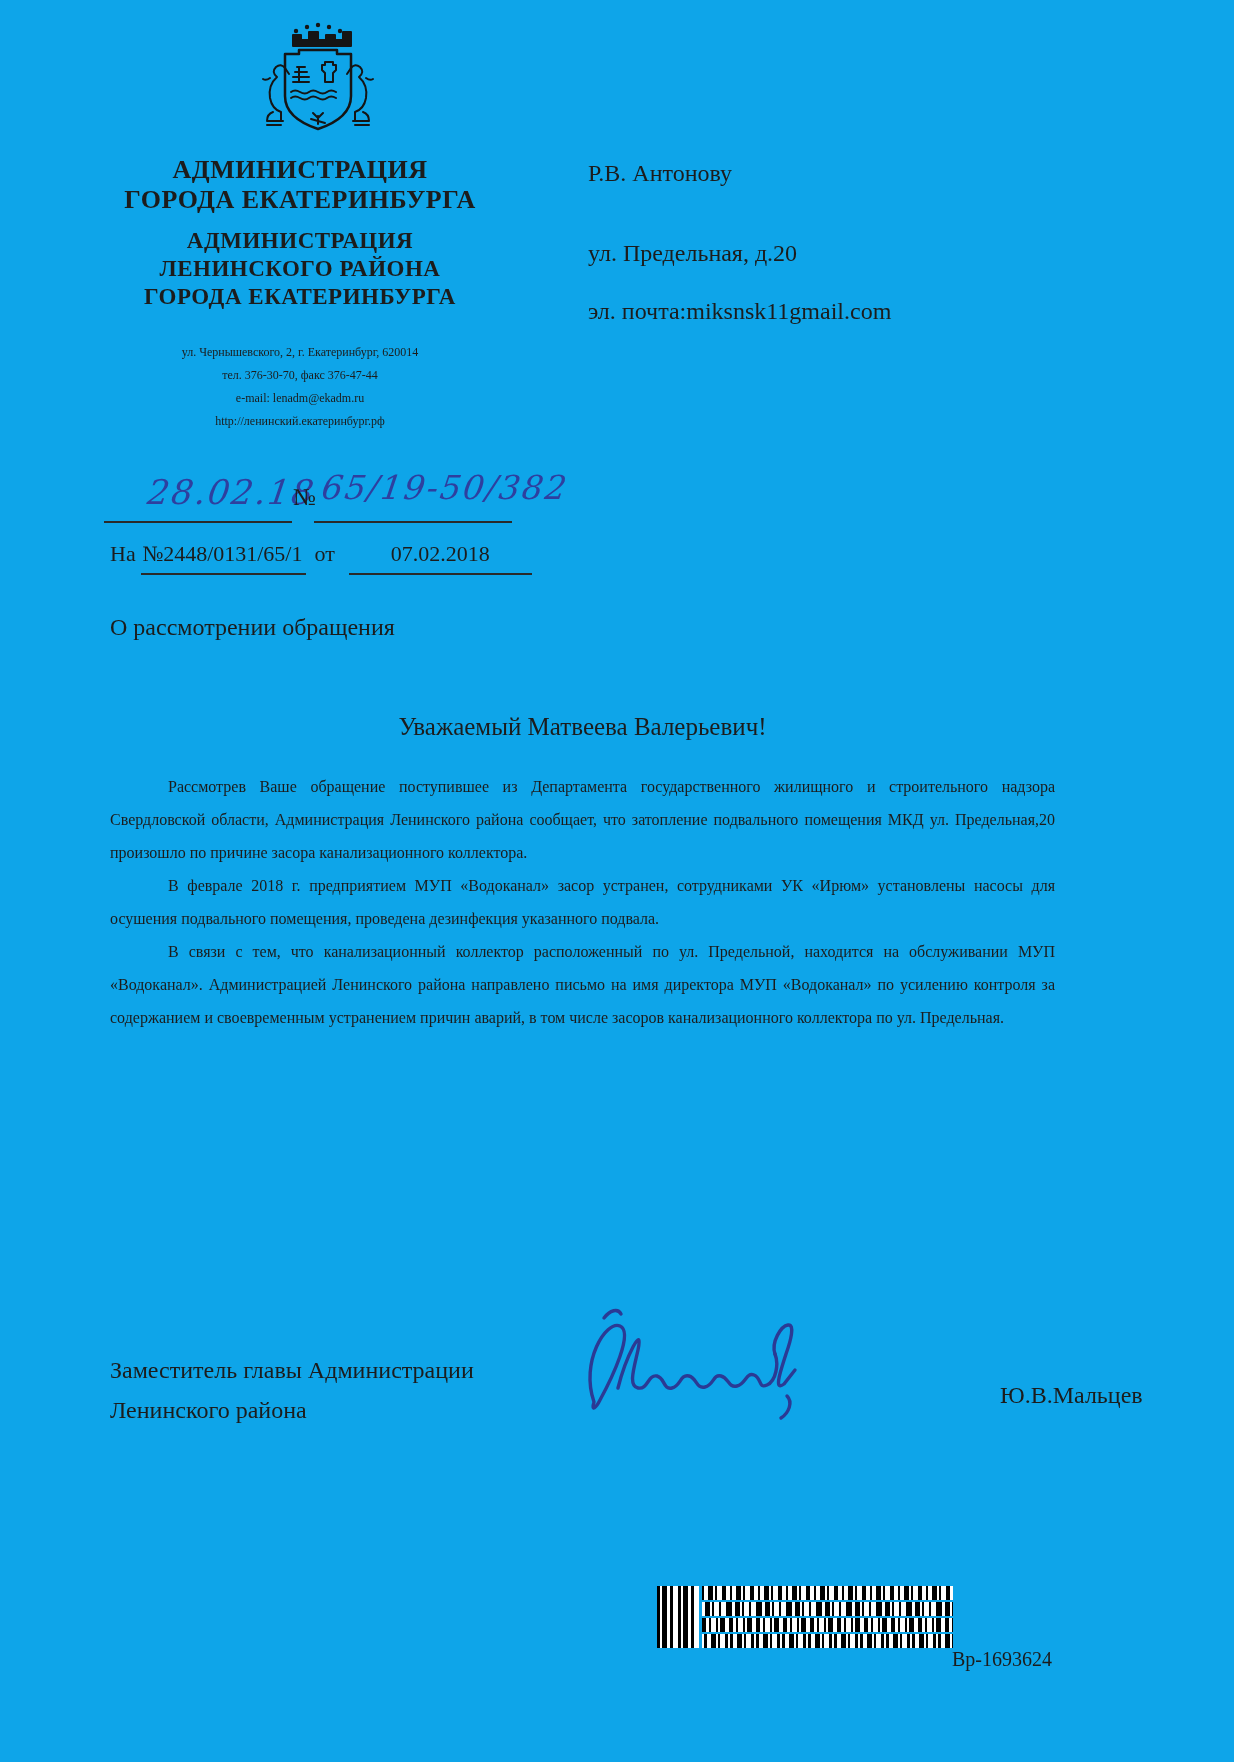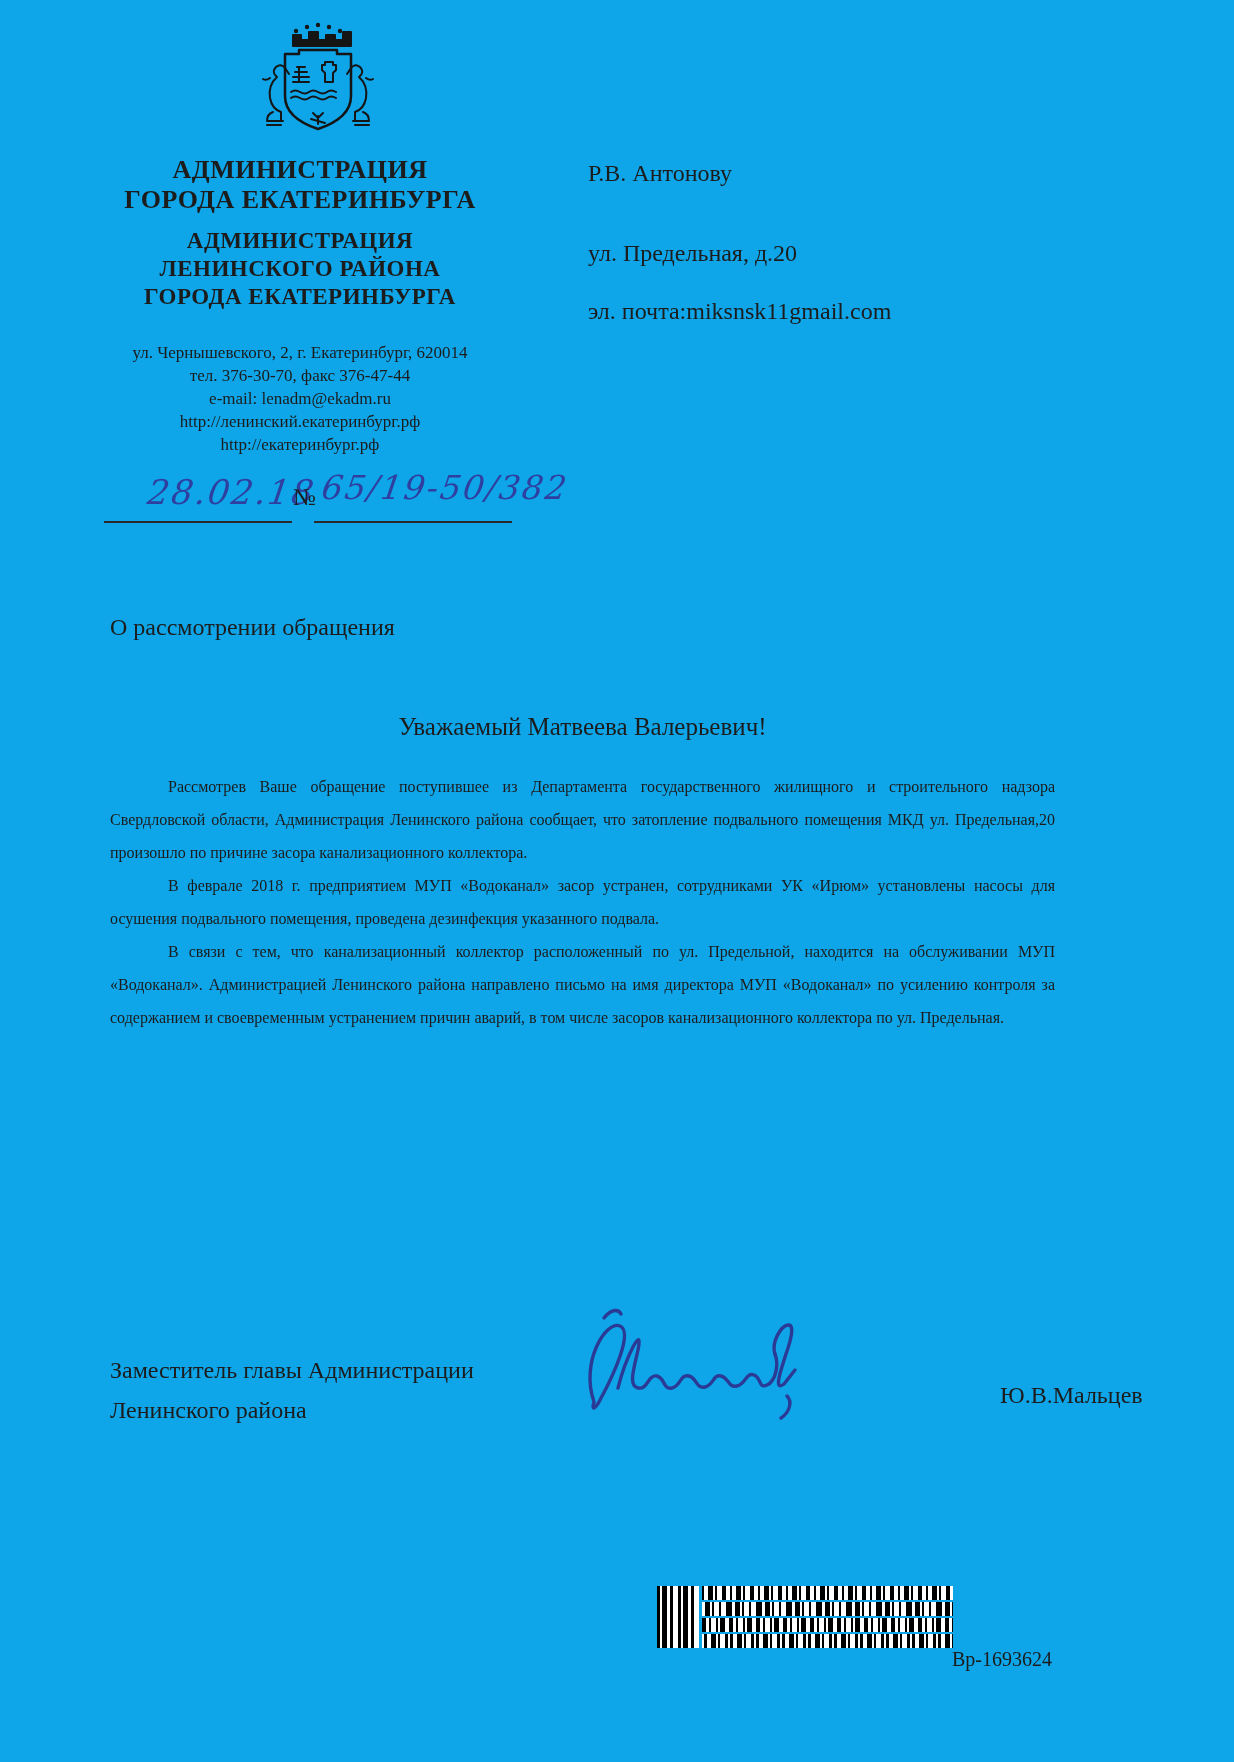--- a/index.html
+++ b/index.html
@@ -17,21 +17,21 @@
     color:var(--ink);
     overflow:hidden;
   }
   .abs{position:absolute;}
   
   .letterhead{left:70px;top:155px;width:460px;text-align:center;}
   .lh-big{font-weight:bold;font-size:26px;line-height:30px;letter-spacing:.5px;}
   .lh-mid{font-weight:bold;font-size:23px;line-height:28px;letter-spacing:.5px;}
   .lh-sp1{height:12px;}
   .lh-sp2{height:30px;}
-  .lh-small{font-size:17px;line-height:23px;}
+  .lh-small{font-size:12px;line-height:23px;}
   
   .recipient{left:588px;top:158px;width:480px;font-size:24px;}
   .rec-name{line-height:30px;margin-bottom:48px;}
   .rec-addr{line-height:34px;}
   .rec-email{margin-top:26px;line-height:30px;}
   
   .hw{
     font-family:"DejaVu Serif", serif;
     font-style:italic;
     color:var(--hw);
@@ -113,35 +113,37 @@
     <div class="lh-big">ГОРОДА  ЕКАТЕРИНБУРГА</div>
     <div class="lh-sp1"></div>
     <div class="lh-mid">АДМИНИСТРАЦИЯ</div>
     <div class="lh-mid">ЛЕНИНСКОГО  РАЙОНА</div>
     <div class="lh-mid">ГОРОДА  ЕКАТЕРИНБУРГА</div>
     <div class="lh-sp2"></div>
     <div class="lh-small">ул. Чернышевского, 2, г. Екатеринбург, 620014</div>
     <div class="lh-small">тел. 376-30-70, факс 376-47-44</div>
     <div class="lh-small">e-mail: lenadm@ekadm.ru</div>
     <div class="lh-small">http://ленинский.екатеринбург.рф</div>
-    <div class="lh-small">http://екатеринбург.рф</div>
   </div>
 
   <div class="abs recipient">
     <div class="rec-name">Р.В. Антонову</div>
     <div class="rec-addr">ул. Предельная, д.20</div>
     <div class="rec-email">эл. почта:miksnsk11gmail.com</div>
   </div>
 
   <div class="abs hw hw-date">28.02.18</div>
   <div class="abs no-sign">№</div>
   <div class="abs hw hw-num">65/19-50/382</div>
   <div class="abs uline ul-1"></div>
   <div class="abs uline ul-2"></div>
 
+  <div class="abs reply-line">
+    <span>На </span><span class="reply-num">№2448/0131/65/1</span><span class="reply-ot">от</span><span class="reply-date">07.02.2018</span>
+  </div>
 
   <div class="abs subject">О рассмотрении обращения</div>
 
   <div class="abs salutation">Уважаемый Матвеева Валерьевич!</div>
 
   <div class="abs body-text">
     <p>Рассмотрев Ваше обращение поступившее из  Департамента государственного жилищного и строительного надзора Свердловской области, Администрация Ленинского района сообщает, что  затопление подвального помещения МКД ул. Предельная,20 произошло по причине засора канализационного коллектора.</p>
     <p>В феврале 2018 г. предприятием МУП «Водоканал» засор устранен, сотрудниками УК «Ирюм» установлены насосы для осушения подвального помещения, проведена дезинфекция указанного подвала.</p>
     <p>В связи с тем, что канализационный коллектор расположенный по ул. Предельной, находится на обслуживании МУП «Водоканал». Администрацией Ленинского района направлено письмо на имя директора МУП «Водоканал» по усилению контроля за содержанием и своевременным устранением причин аварий, в том числе засоров канализационного коллектора по ул. Предельная.</p>
   </div>

